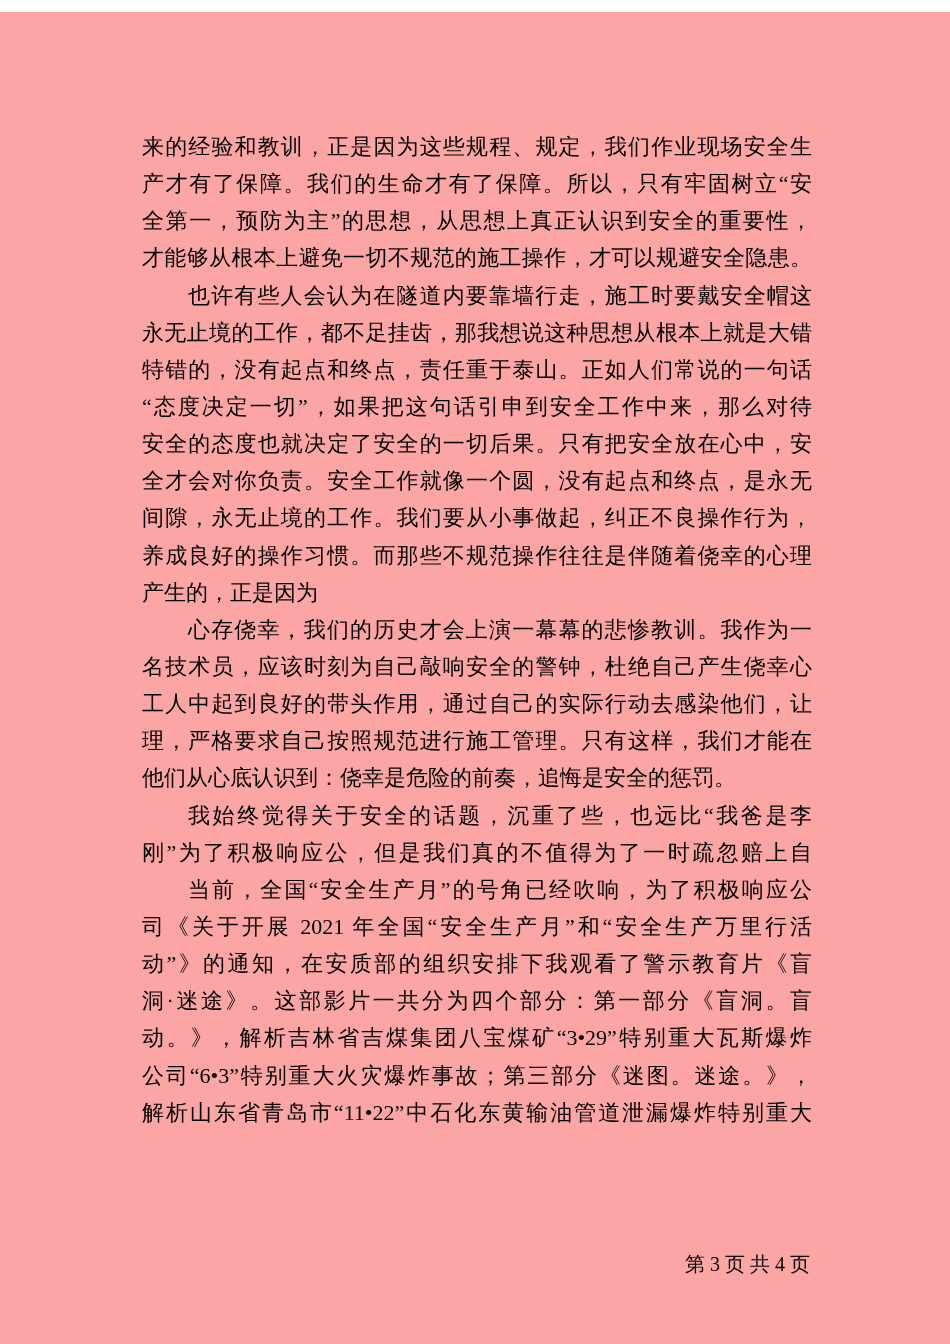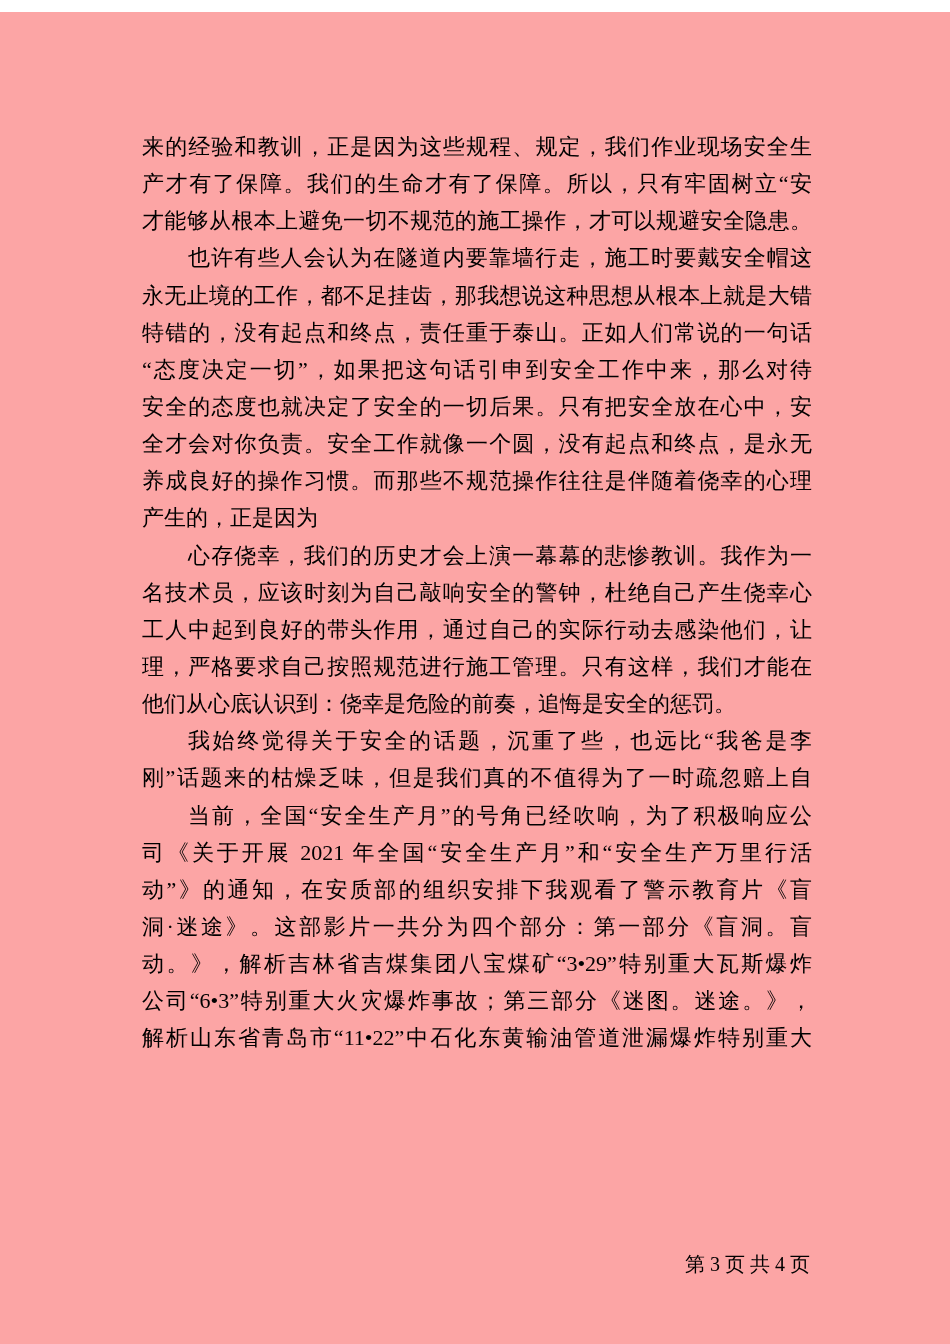--- a/index.html
+++ b/index.html
@@ -48,36 +48,38 @@
     text-align: right;
   }
 </style>
 </head>
 <body>
 
 <div class="page">
   <div class="content">
       <div class="line fill">来的经验和教训，正是因为这些规程、规定，我们作业现场安全生</div>
       <div class="line fill">产才有了保障。我们的生命才有了保障。所以，只有牢固树立“安</div>
+      <div class="line fill">全第一，预防为主”的思想，从思想上真正认识到安全的重要性，</div>
       <div class="line fill">才能够从根本上避免一切不规范的施工操作，才可以规避安全隐患。</div>
       <div class="line fill ind">也许有些人会认为在隧道内要靠墙行走，施工时要戴安全帽这</div>
       <div class="line fill">永无止境的工作，都不足挂齿，那我想说这种思想从根本上就是大错</div>
       <div class="line fill">特错的，没有起点和终点，责任重于泰山。正如人们常说的一句话</div>
       <div class="line fill">“态度决定一切”，如果把这句话引申到安全工作中来，那么对待</div>
       <div class="line fill">安全的态度也就决定了安全的一切后果。只有把安全放在心中，安</div>
       <div class="line fill">全才会对你负责。安全工作就像一个圆，没有起点和终点，是永无</div>
+      <div class="line fill">间隙，永无止境的工作。我们要从小事做起，纠正不良操作行为，</div>
       <div class="line fill">养成良好的操作习惯。而那些不规范操作往往是伴随着侥幸的心理</div>
       <div class="line">产生的，正是因为</div>
       <div class="line fill ind">心存侥幸，我们的历史才会上演一幕幕的悲惨教训。我作为一</div>
       <div class="line fill">名技术员，应该时刻为自己敲响安全的警钟，杜绝自己产生侥幸心</div>
       <div class="line fill">工人中起到良好的带头作用，通过自己的实际行动去感染他们，让</div>
       <div class="line fill">理，严格要求自己按照规范进行施工管理。只有这样，我们才能在</div>
       <div class="line">他们从心底认识到：侥幸是危险的前奏，追悔是安全的惩罚。</div>
       <div class="line fill ind">我始终觉得关于安全的话题，沉重了些，也远比“我爸是李</div>
-      <div class="line fill">刚”话题来的枯燥乏味，但是我们真的不值得为了一时疏忽赔上自</div>
+      <div class="line fill">刚”为了积极响应公，但是我们真的不值得为了一时疏忽赔上自</div>
       <div class="line fill ind">当前，全国“安全生产月”的号角已经吹响，为了积极响应公</div>
       <div class="line fill">司《关于开展 2021 年全国“安全生产月”和“安全生产万里行活</div>
       <div class="line fill">动”》的通知，在安质部的组织安排下我观看了警示教育片《盲</div>
       <div class="line fill">洞·迷途》。这部影片一共分为四个部分：第一部分《盲洞。盲</div>
       <div class="line fill">动。》，解析吉林省吉煤集团八宝煤矿“3•29”特别重大瓦斯爆炸</div>
       <div class="line fill">公司“6•3”特别重大火灾爆炸事故；第三部分《迷图。迷途。》，</div>
       <div class="line fill">解析山东省青岛市“11•22”中石化东黄输油管道泄漏爆炸特别重大</div>
     </div>
   <div class="footer">第 3 页 共 4 页</div>
 </div>

